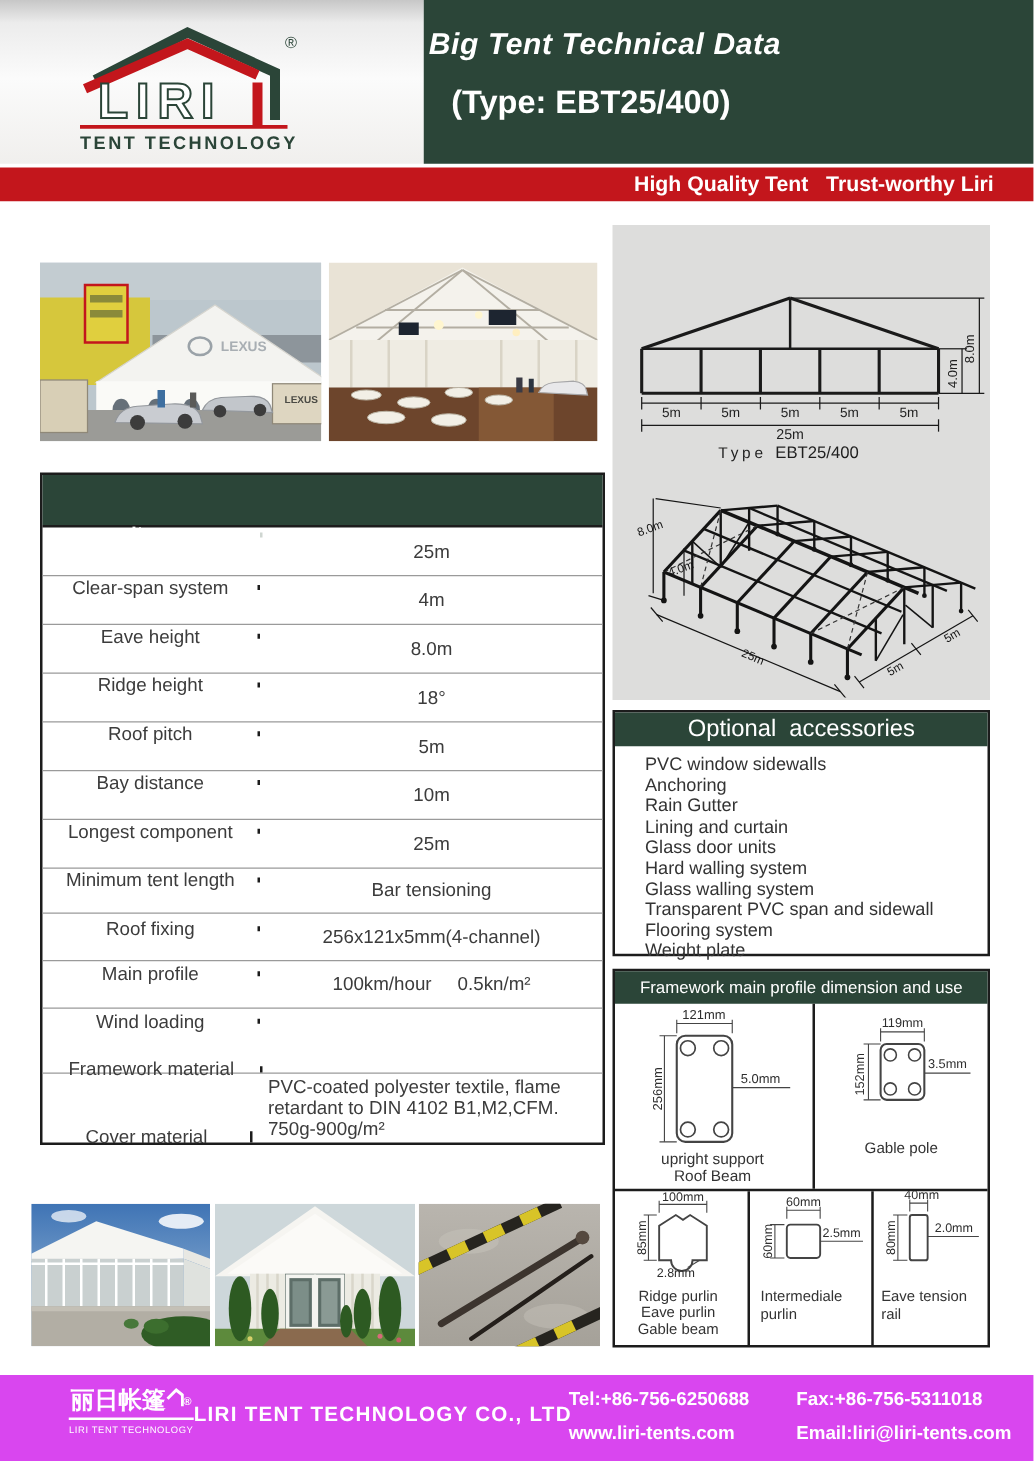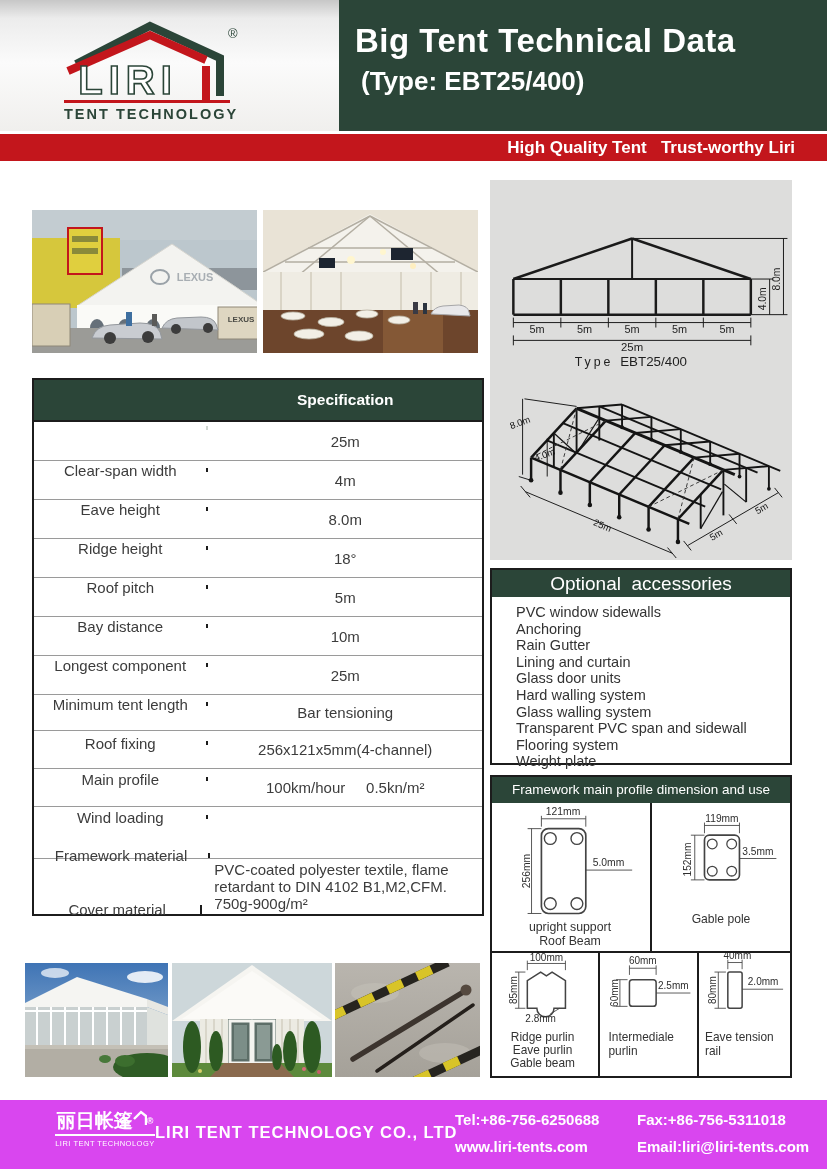--- a/index.html
+++ b/index.html
@@ -3,21 +3,21 @@
 <meta charset="utf-8">
 <style>
   html,body{margin:0;padding:0;background:#fff;}
   #page{position:relative;width:827px;height:1169px;background:#ffffff;overflow:hidden;
         font-family:"Liberation Sans","DejaVu Sans",sans-serif;color:#3a3a3a;}
   .abs{position:absolute;}
   
   .hdr-left{left:0;top:0;width:339px;height:131px;
     background:linear-gradient(180deg,#c7c7c7 0%,#ececec 14%,#fbfbfb 48%,#f0efed 100%);}
   .hdr-right{left:339px;top:0;width:488px;height:131px;background:#2b4538;color:#fff;}
-  .hdr-title1{left:16px;top:22px;font-size:33px;font-weight:bold;letter-spacing:.5px;}
+  .hdr-title1{left:4px;top:22px;font-size:24px;font-weight:bold;letter-spacing:.5px;font-style:italic;}
   .hdr-title2{left:22px;top:66px;font-size:26px;font-weight:bold;}
   .redband{left:0;top:134px;width:827px;height:27px;background:#c3161c;color:#fff;
     font-size:17px;font-weight:bold;line-height:27px;text-align:right;padding-right:0;}
   .redband span{margin-right:32px;}
   
   .spec-table{left:32px;top:378px;width:448px;border:2px solid #1c1c1c;background:#fff;}
   .thead{display:flex;background:#2b4538;color:#fff;font-weight:bold;font-size:15.5px;height:40px;}
   .thead .tc{display:flex;align-items:center;justify-content:center;}
   .trow{display:flex;border-top:1px solid #9a9a9a;font-size:15px;color:#3c3c3c;}
   .trow.first{border-top:2px solid #1c1c1c;}
@@ -138,24 +138,23 @@
         <ellipse cx="136" cy="110" rx="11" ry="4"></ellipse>
     </g>
     <path d="M168,104 q3,-7 12,-8 l16,-1 q9,1 10,7 l1,4 z" fill="#e8e8ea" stroke="#a6a6a8" stroke-width="1"></path>
     <rect x="150" y="92" width="5" height="12" fill="#3a3a44"></rect>
       <rect x="160" y="93" width="4" height="11" fill="#2c3440"></rect>
   </svg>
 
   <div class="abs spec-table">
     <div class="thead">
       <div class="tc tc-item" style="border-right-color:#cfd6d1">Item</div>
-      <div class="tc tc-spec">Specification</div>
     </div>
     <div class="trow first" style="height:38px">
-        <div class="tc-item">Clear-span width</div>
+        <div class="tc-item">Clear-span system</div>
         <div class="tc-spec">25m</div>
       </div>
     <div class="trow" style="height:38px">
         <div class="tc-item">Eave height</div>
         <div class="tc-spec">4m</div>
       </div>
     <div class="trow" style="height:38px">
         <div class="tc-item">Ridge height</div>
         <div class="tc-spec">8.0m</div>
       </div>

